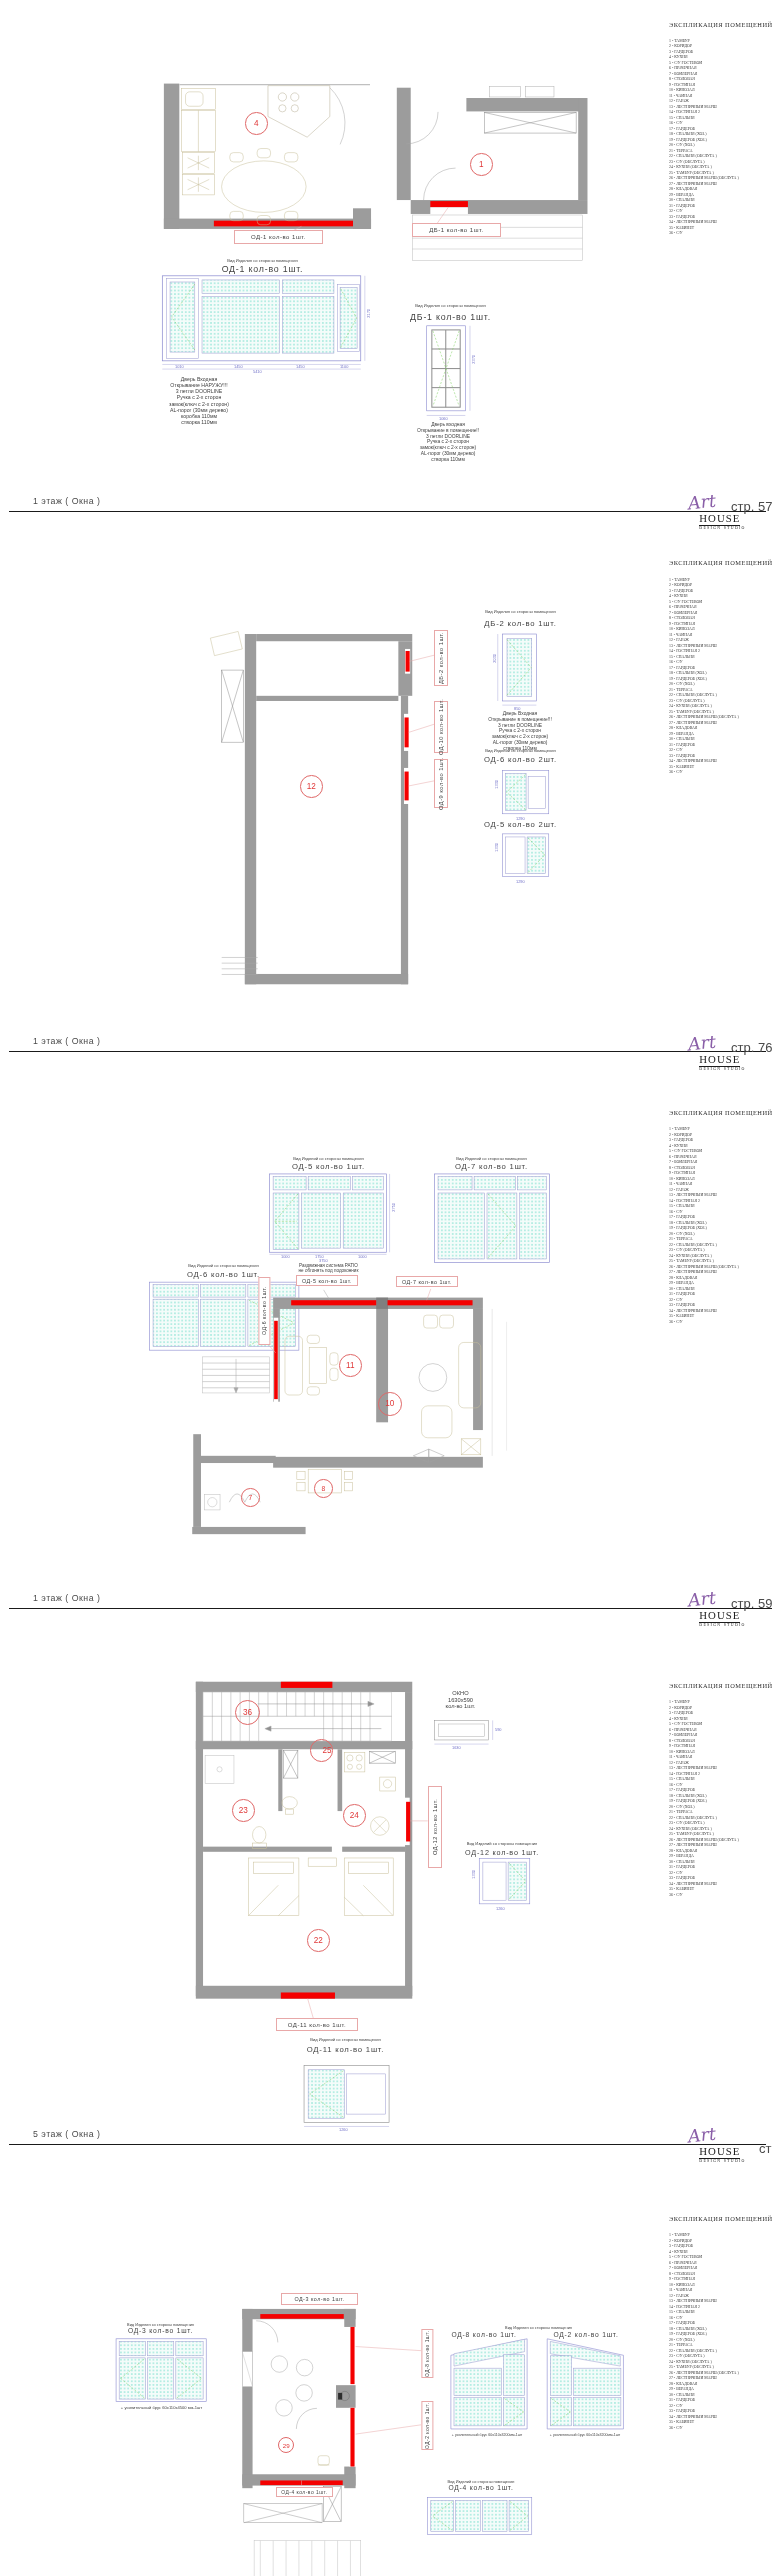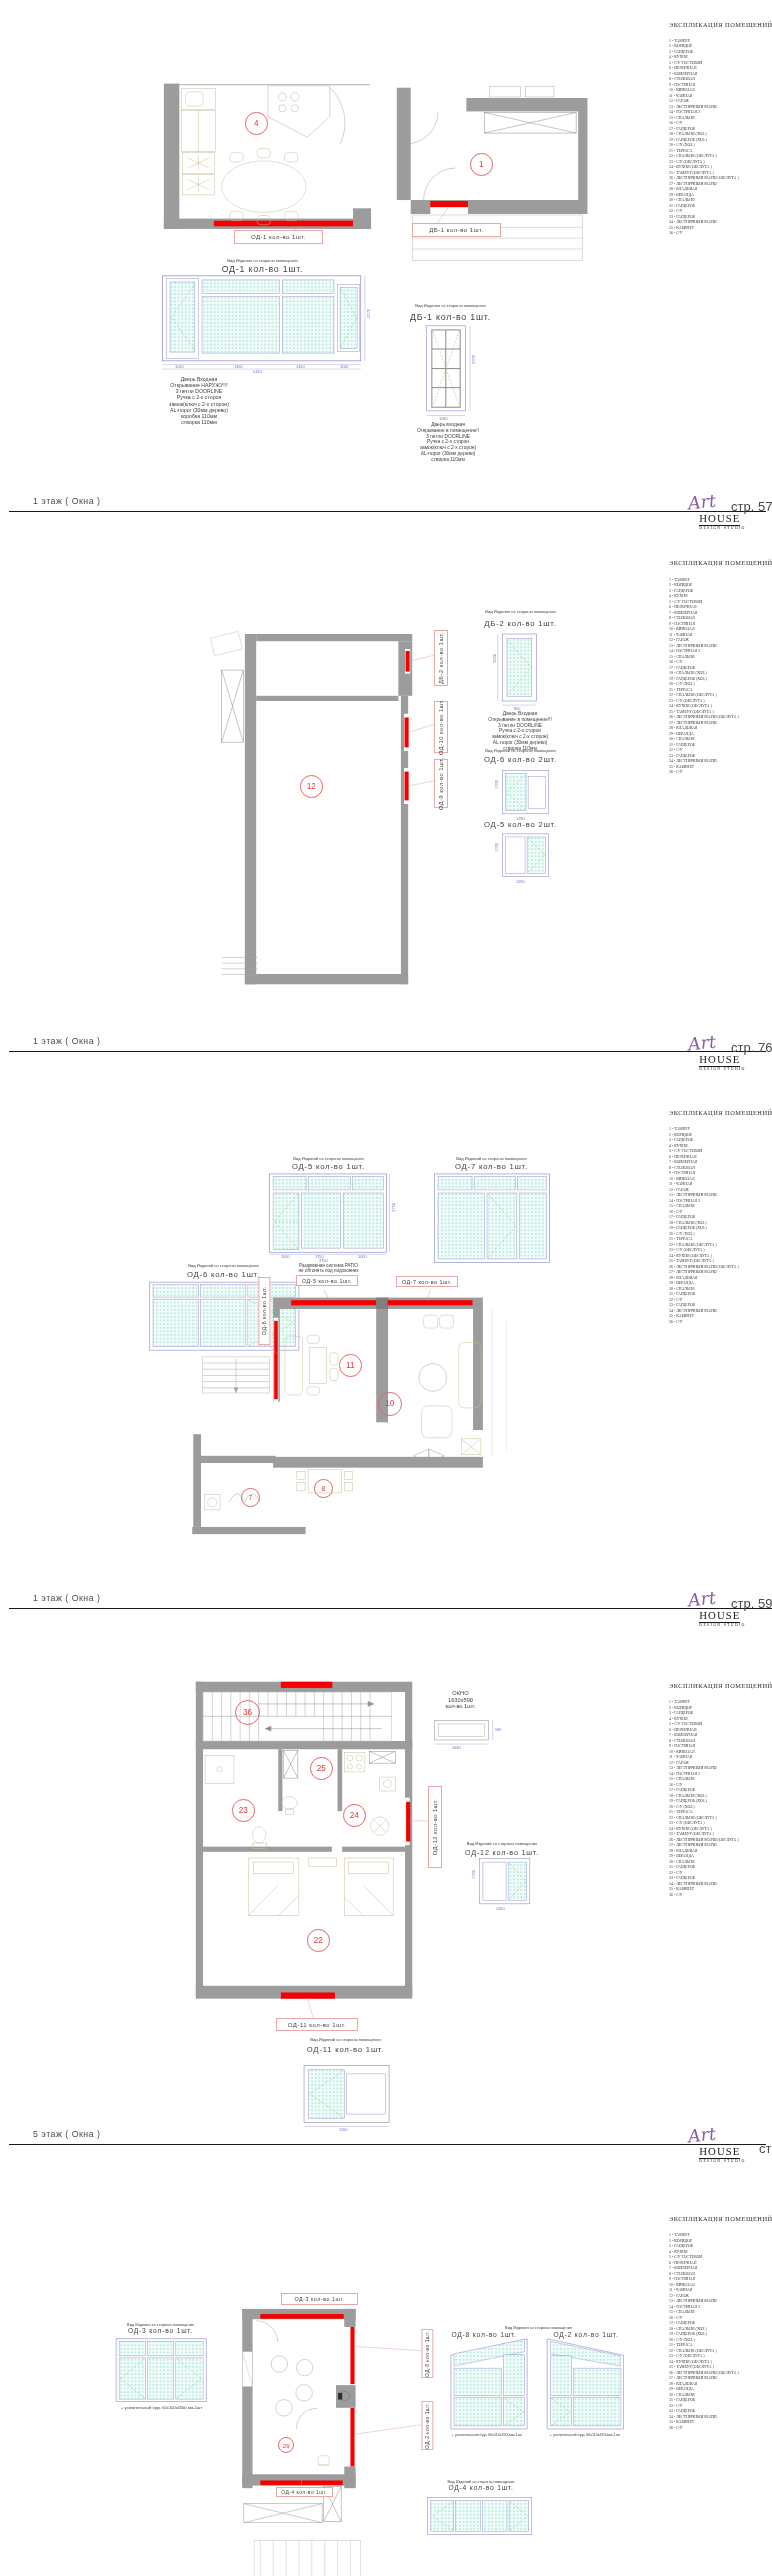--- a/index.html
+++ b/index.html
@@ -664,21 +664,21 @@
     <rect x="598" y="828" width="70" height="94" fill="url(#tz)" stroke="#9a9ad0"></rect>
     <line x1="666" y1="830" x2="601" y2="875" stroke="#7ecf5e" stroke-dasharray="4 3"></line>
     <line x1="666" y1="920" x2="601" y2="875" stroke="#7ecf5e" stroke-dasharray="4 3"></line>
     <rect x="672" y="836" width="76" height="78" fill="none" stroke="#9a9ad0"></rect>
     <line x1="590" y1="938" x2="755" y2="938" stroke="#8c8cd0" stroke-width=".7"></line>
   </g>
 </svg>
 <div class="room" style="left:235px;top:57px;width:23px;height:23px;">
       <span>36</span>
     </div>
-<div class="room" style="left:310px;top:114px;width:20.6px;height:20.6px;">
+<div class="room" style="left:310px;top:96px;width:20.6px;height:20.6px;justify-content:flex-end;">
       <span>25</span>
     </div>
 <div class="room" style="left:232px;top:156px;width:20.6px;height:20.6px;">
       <span>23</span>
     </div>
 <div class="room" style="left:343px;top:161px;width:20.6px;height:20.6px;">
       <span>24</span>
     </div>
 <div class="room" style="left:307px;top:286px;width:20.6px;height:20.6px;">
       <span>22</span>

